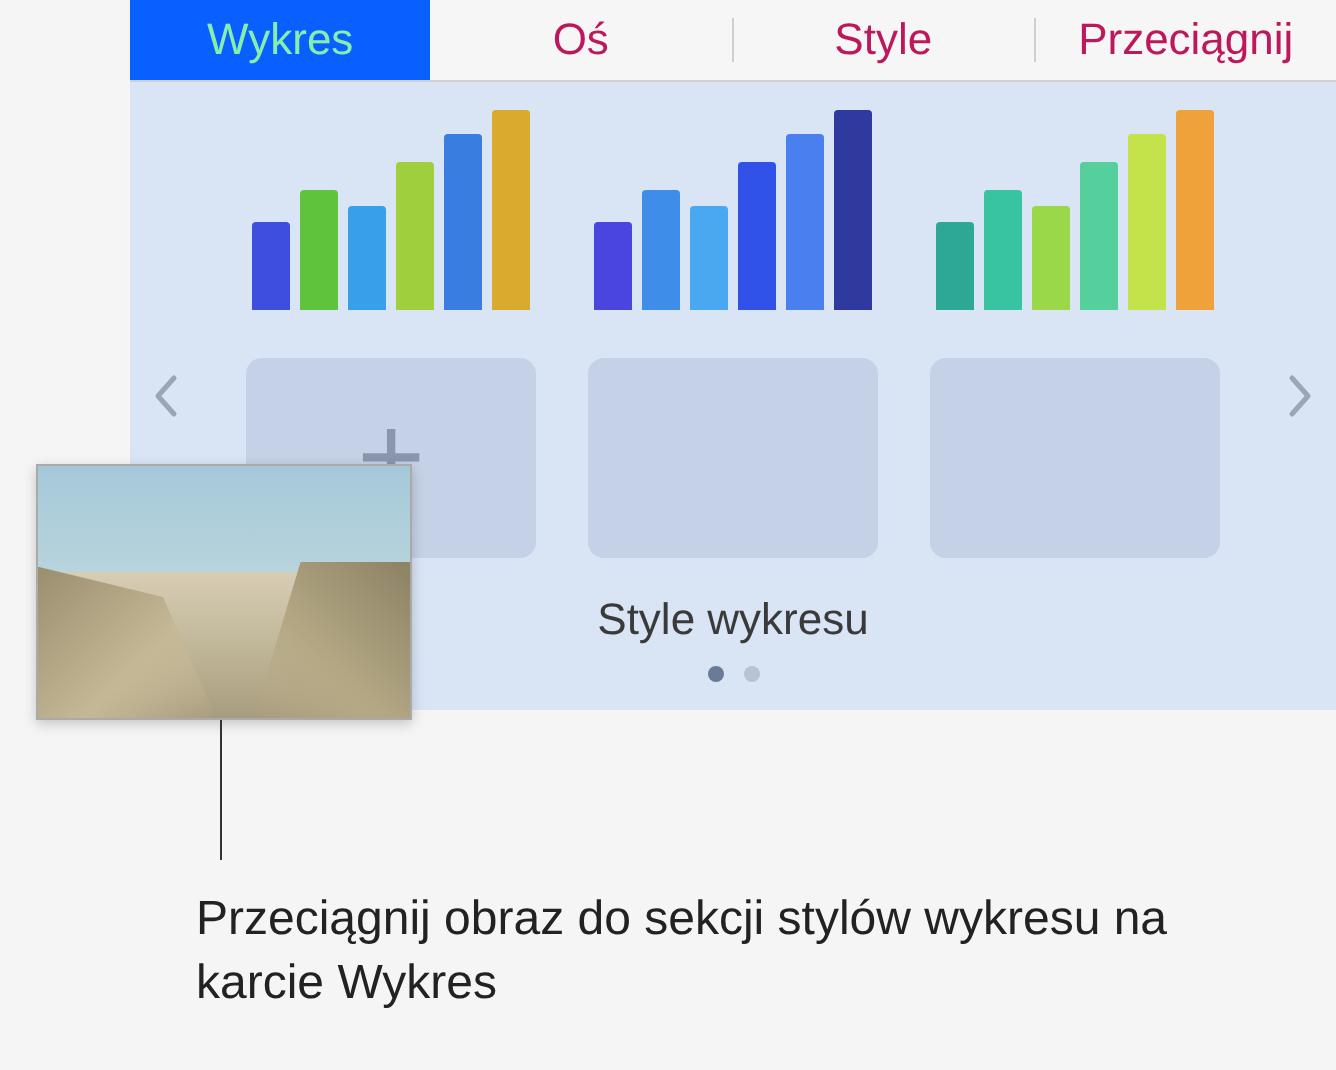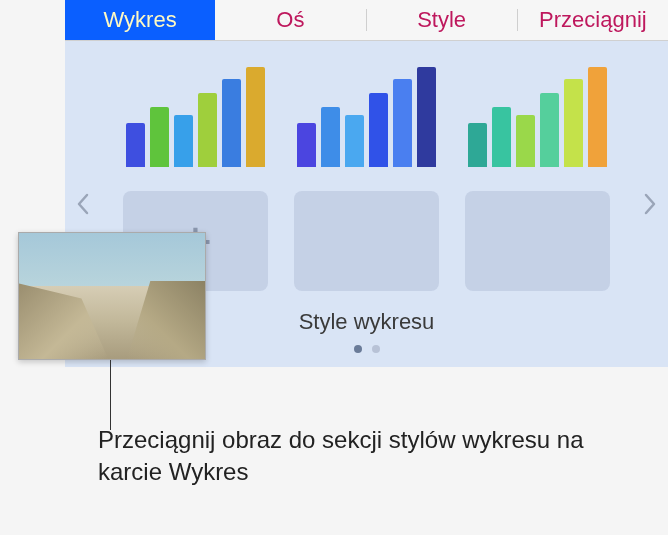--- a/index.html
+++ b/index.html
@@ -33,32 +33,32 @@
       display: flex;
       align-items: center;
       justify-content: center;
       font-size: 22px;
       color: #be185d;
       cursor: pointer;
       position: relative;
     }
     .tab.active {
       background: #0a5fff;
-      color: #fef9c3;
+      color: #86efac;
       font-weight: 500;
     }
     .tab-separator {
       width: 1px;
       height: 22px;
       background: #cfcfcf;
       align-self: center;
     }
     .styles-panel {
       background: #d9e4f5;
-      padding: 22px 0 14px 0;
+      padding: 10px 0 14px 0;
       position: relative;
     }
     .styles-row {
       display: flex;
       align-items: center;
       justify-content: center;
       gap: 26px;
       position: relative;
     }
     .nav-arrow {
@@ -170,21 +170,21 @@
       position: absolute;
       left: 110px;
       top: 360px;
       width: 1px;
       height: 70px;
       background: #333;
     }
     .callout-text {
       position: absolute;
       left: 98px;
-      top: 424px;
+      top: 444px;
       font-size: 24px;
       color: #222;
       line-height: 1.35;
       width: 520px;
     }
   </style>
 </head>
 <body>
 
 <div class="panel">

